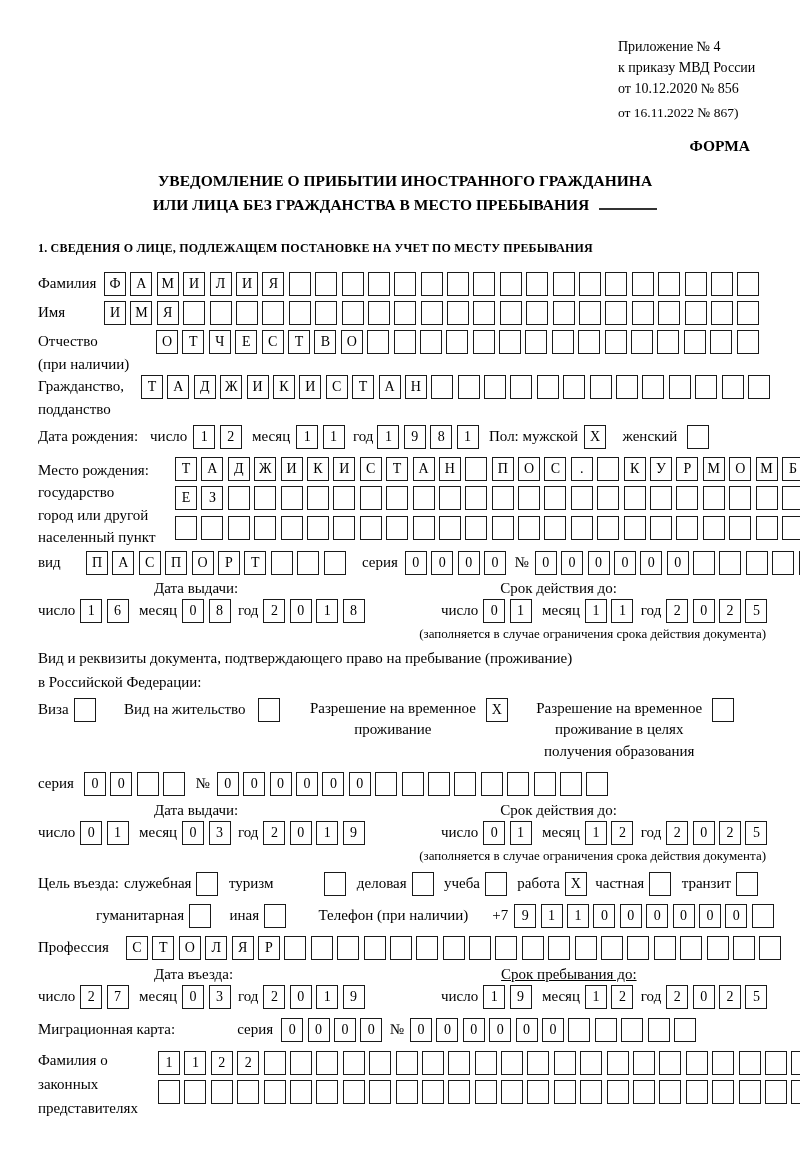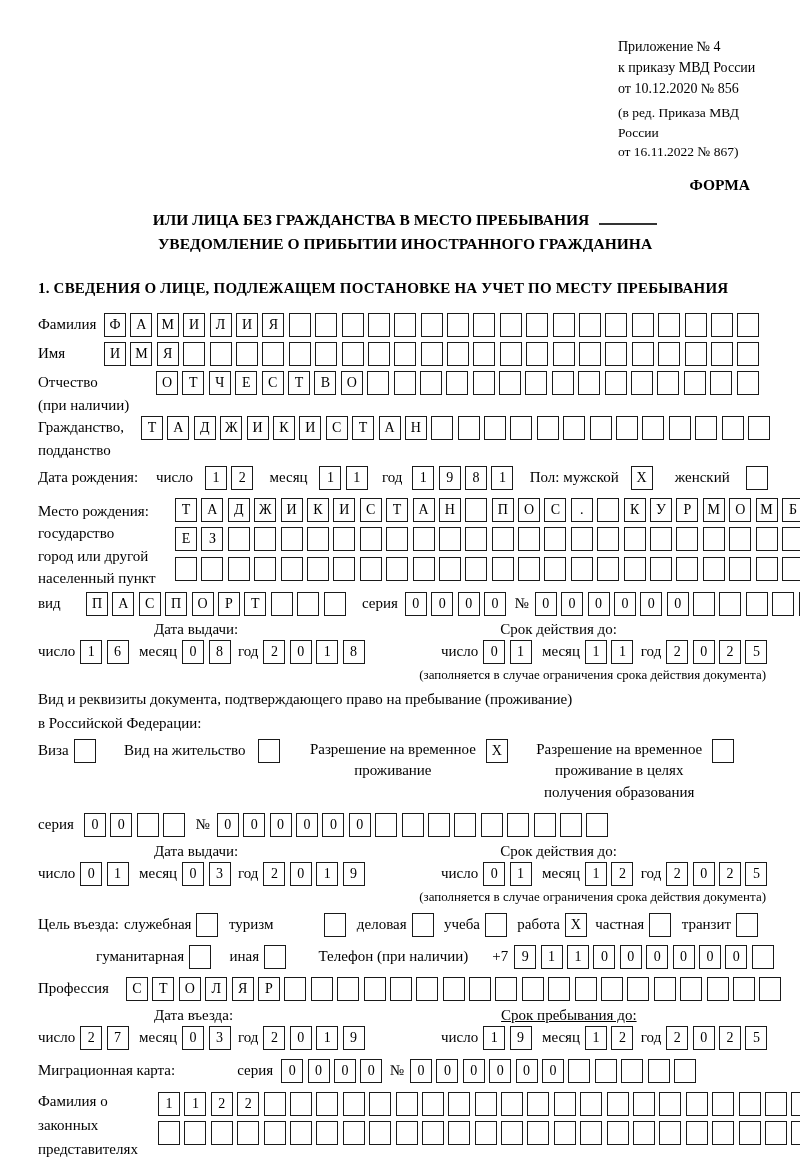--- a/index.html
+++ b/index.html
@@ -7,21 +7,21 @@
     width:800px;height:1163px;box-sizing:border-box;
     padding:36px 28px 0 38px;
     font-family:"Liberation Serif","DejaVu Serif",serif;
     color:#000;font-size:15px;overflow:hidden;background:#fff;
   }
   .apx{margin-left:580px;font-size:14px;line-height:1.5;}
   .apx .rev{font-size:13.5px;margin-top:4px;line-height:1.45;}
   .forma{text-align:right;padding-right:22px;font-weight:bold;font-size:15.5px;margin-top:14px;}
   .title{text-align:center;font-weight:bold;font-size:15.5px;margin-top:14px;line-height:1.55;}
   .uline{display:inline-block;width:58px;border-bottom:2.2px solid #333;margin-left:10px;vertical-align:baseline;}
-  .sect{font-weight:bold;font-size:15px;margin-top:24px;margin-bottom:16px;letter-spacing:.2px;}
+  .sect{font-weight:bold;font-size:12px;margin-top:24px;margin-bottom:16px;letter-spacing:.2px;}
   .row{display:flex;align-items:flex-start;margin-bottom:5px;}
   .lbl{display:inline-block;flex-shrink:0;}
   .cells{display:inline-flex;flex-wrap:nowrap;}
   .cell{
     display:inline-flex;align-items:center;justify-content:center;
     width:22px;height:24px;box-sizing:border-box;border:1.7px solid #1a1a1a;
     margin-right:4.4px;font-size:14px;background:#fff;flex-shrink:0;
   }
   .grp{display:flex;align-items:center;}
   .grp .lbl{margin-right:5px;}
@@ -37,32 +37,31 @@
 </head>
 <body>
 
 <div class="page">
 
   <div class="apx">
     <div>Приложение № 4</div>
     <div>к приказу МВД России</div>
     <div>от 10.12.2020 № 856</div>
     <div class="rev">
-      <div>(в ред. Приказа МВД России</div>
       <div>от 16.11.2022 № 867)</div>
     </div>
   </div>
 
   <div class="forma">ФОРМА</div>
 
   <div class="title">
+    <div>УВЕДОМЛЕНИЕ О ПРИБЫТИИ ИНОСТРАННОГО ГРАЖДАНИНА</div>
     <div>
       <span>ИЛИ ЛИЦА БЕЗ ГРАЖДАНСТВА В МЕСТО ПРЕБЫВАНИЯ</span><span class="uline"></span>
     </div>
-    <div>УВЕДОМЛЕНИЕ О ПРИБЫТИИ ИНОСТРАННОГО ГРАЖДАНИНА</div>
   </div>
 
   <div class="sect">1. СВЕДЕНИЯ О ЛИЦЕ, ПОДЛЕЖАЩЕМ ПОСТАНОВКЕ НА УЧЕТ ПО МЕСТУ ПРЕБЫВАНИЯ</div>
 
   <div class="row">
     <span class="lbl" style="width:66px;padding-top:3px;">Фамилия</span>
     <span class="cells">
         <span class="cell">Ф</span>
         <span class="cell">А</span>
         <span class="cell">М</span>
@@ -180,21 +179,21 @@
         <span class="cell"></span>
         <span class="cell"></span>
         <span class="cell"></span>
         <span class="cell"></span>
         <span class="cell"></span>
         <span class="cell"></span>
         <span class="cell"></span>
       </span>
   </div>
 
-  <div class="row" style="align-items:center;margin-bottom:8px;justify-content:space-between;">
+  <div class="row" style="align-items:center;margin-bottom:8px;">
     <span class="lbl">Дата рождения:</span>
     <span class="lbl" style="margin-left:12px;margin-right:6px;">число</span>
     <span class="cells">
         <span class="cell">1</span>
         <span class="cell">2</span>
       </span>
     <span class="lbl" style="margin-left:6px;margin-right:6px;">месяц</span>
     <span class="cells">
         <span class="cell">1</span>
         <span class="cell">1</span>

